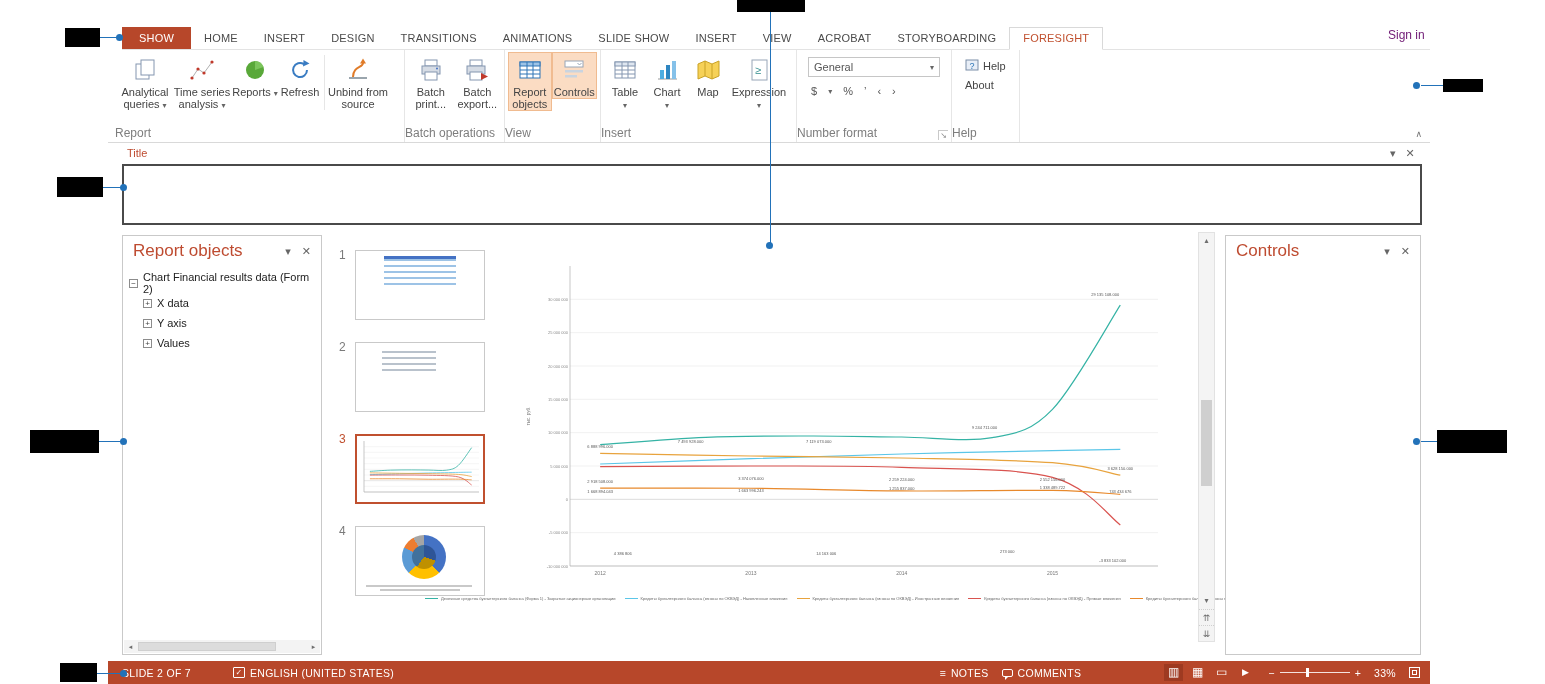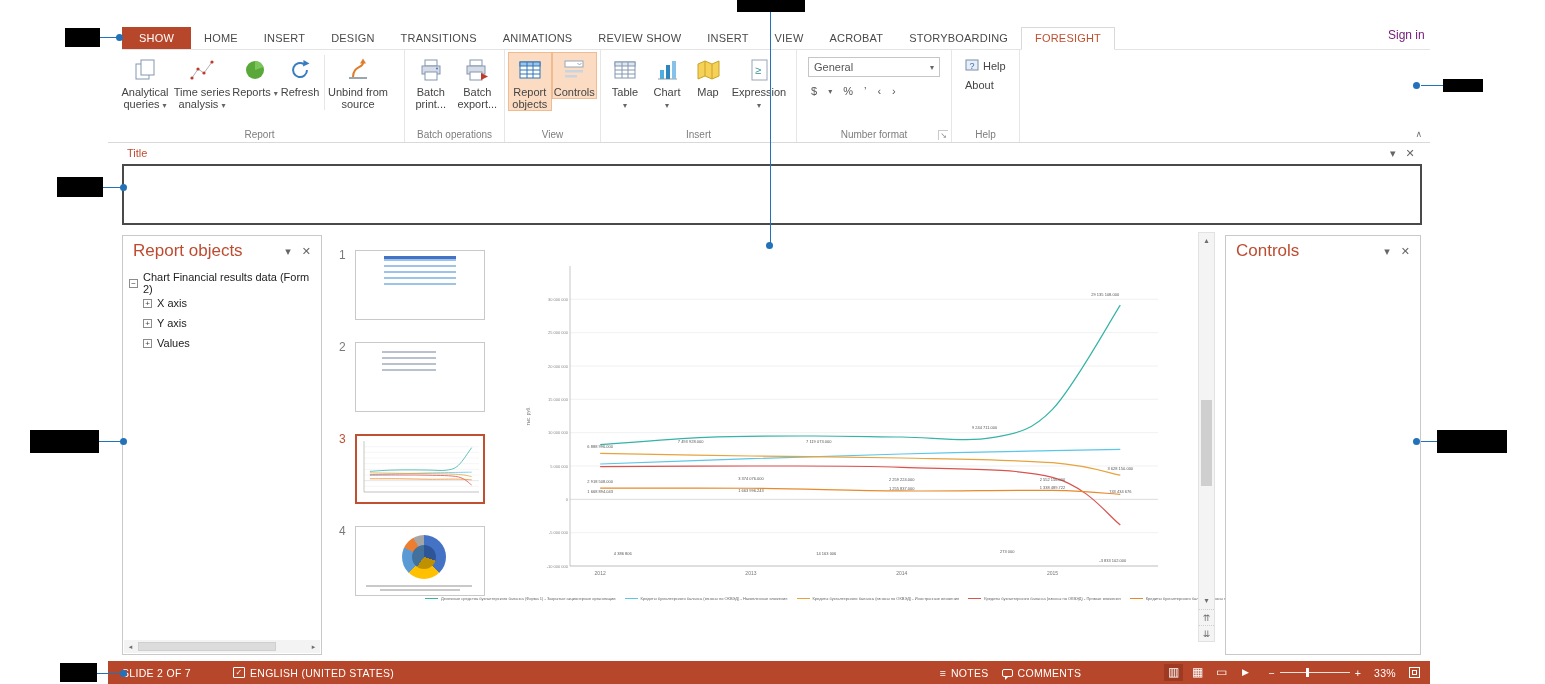--- a/index.html
+++ b/index.html
@@ -9,21 +9,21 @@
 svg{font-family:inherit}
 
 .signin{position:absolute;top:28px;left:1280px;font-size:12px;color:#701a75}
 .tabs{position:absolute;left:14px;top:27px;right:0;height:23px;display:flex;border-bottom:1px solid #e3e3e3}
 .tab{font-size:11px;color:#4a4a4a;padding:0 13px;line-height:23px;white-space:nowrap;letter-spacing:.2px}
 .tab.file{background:#B7472A;color:#fff;padding:0 17px}
 .tab.active{color:#C0502F;background:#fff;border:1px solid #d9d9d9;border-bottom:1px solid #fff;margin-bottom:-1px;line-height:21px}
 
 .ribbon{position:absolute;left:0;top:50px;width:100%;height:93px;background:#fff;border-bottom:1px solid #d9d9d9;display:flex;padding-left:7px}
 .rgroup{position:relative;display:flex;align-items:flex-start;padding:2px 3px 16px 3px;border-right:1px solid #e6e6e6}
-.rgroup-label{position:absolute;bottom:2px;left:0;right:0;text-align:center;font-size:10px;color:#7d7d7d;white-space:nowrap}
+.rgroup-label{position:absolute;bottom:2px;left:0;right:0;font-size:12px;color:#7d7d7d;white-space:nowrap}
 .bigbtn{width:54px;text-align:center;font-size:11px;color:#444;line-height:12px;padding-top:2px}
 .bigbtn .ic{height:32px;display:flex;align-items:center;justify-content:center}
 .bigbtn.sel{background:#fbdcc3;border:1px solid #f0bb90;padding-top:1px}
 .dd{font-size:8px;color:#666}
 .vsep{width:1px;background:#e6e6e6;align-self:stretch;margin:3px 2px 16px 2px}
 .nfcol{display:flex;flex-direction:column;gap:8px;padding:5px 8px;width:148px}
 .nf-combo{height:20px;border:1px solid #c6c6c6;background:#fff;font-size:11px;color:#555;display:flex;align-items:center;justify-content:space-between;padding:0 5px}
 .nf-row{display:flex;gap:11px;font-size:11px;color:#555;padding-left:3px;align-items:center}
 .launcher{position:absolute;right:3px;bottom:2px;font-size:8px;color:#8a8a8a;border-left:1px solid #c9c9c9;border-top:1px solid #c9c9c9;width:10px;height:10px;line-height:9px;text-align:center}
 .helpcol{display:flex;flex-direction:column;gap:5px;padding:6px 10px;font-size:11px;color:#444}
@@ -92,21 +92,21 @@
 
     <div class="signin">Sign in</div>
 
     <div class="tabs">
       <div class="tab file">SHOW</div>
       <div class="tab">HOME</div>
       <div class="tab">INSERT</div>
       <div class="tab">DESIGN</div>
       <div class="tab">TRANSITIONS</div>
       <div class="tab">ANIMATIONS</div>
-      <div class="tab">REVIEW SHOW</div>
+      <div class="tab">SLIDE SHOW</div>
       <div class="tab">INSERT</div>
       <div class="tab">VIEW</div>
       <div class="tab">ACROBAT</div>
       <div class="tab">STORYBOARDING</div>
       <div class="tab active">FORESIGHT</div>
     </div>
 
     <div class="ribbon">
 
       <div class="rgroup" style="width:290px">
@@ -323,21 +323,21 @@
         <span class="phicon">▾</span>
         <span class="phicon">✕</span>
       </div>
       <div class="tree">
         <div class="trow">
           <span class="texp">−</span>
           <span>Chart Financial results data (Form 2)</span>
         </div>
         <div class="trow child">
           <span class="texp">+</span>
-          <span>X axis</span>
+          <span>X data</span>
         </div>
         <div class="trow child">
           <span class="texp">+</span>
           <span>Y axis</span>
         </div>
         <div class="trow child">
           <span class="texp">+</span>
           <span>Values</span>
         </div>
       </div>

